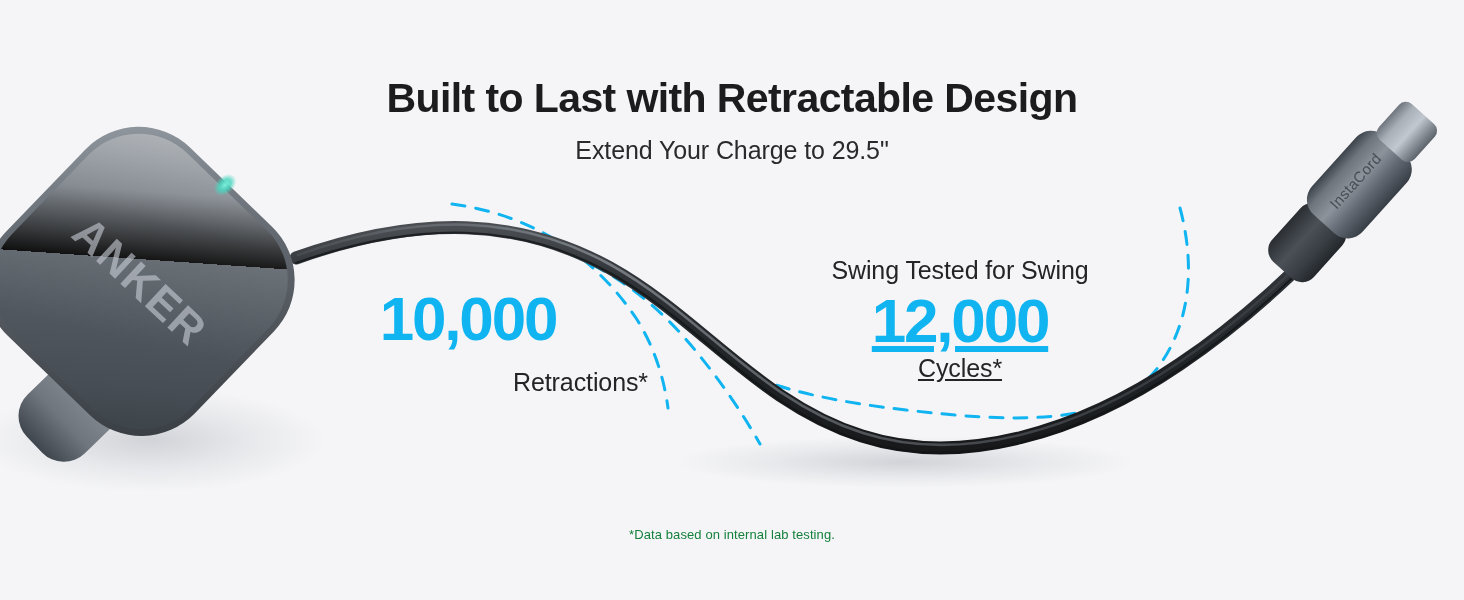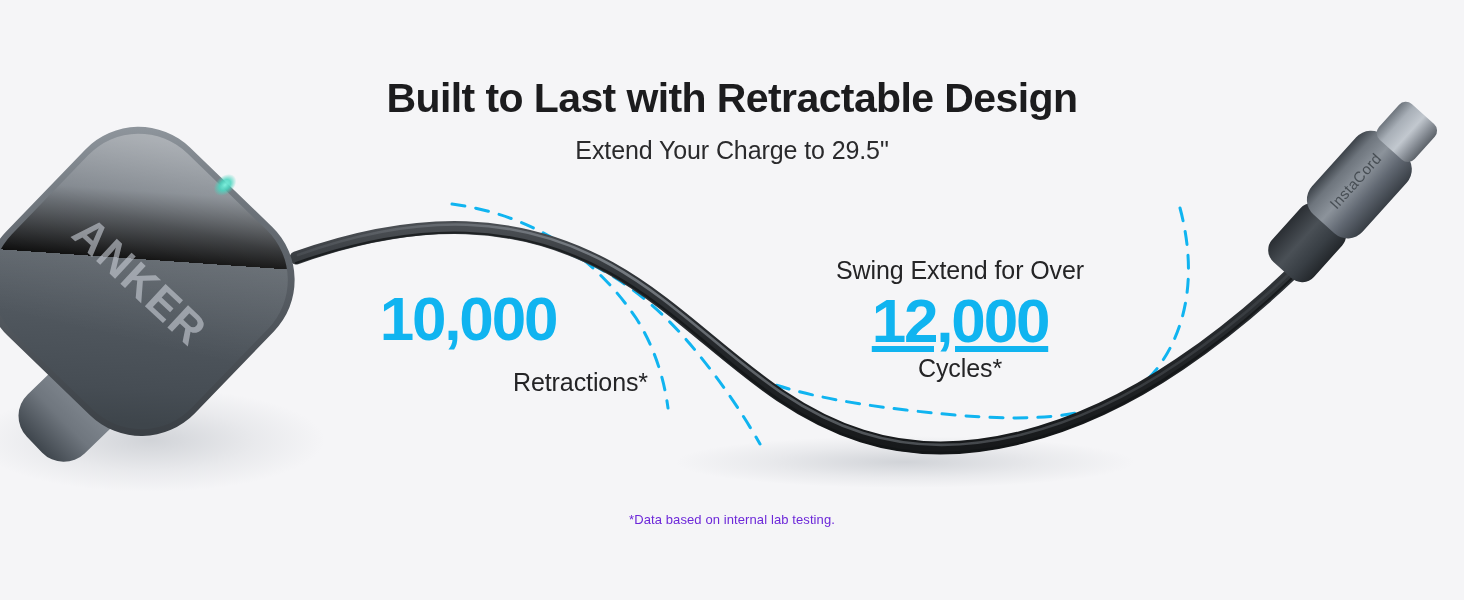--- a/index.html
+++ b/index.html
@@ -110,31 +110,32 @@
     top: 258px;
     width: 360px;
   }
   #stat-right .stat-number {
     font-size: 62px;
     margin: 7px 0 4px 0;
     text-decoration: underline;
   }
   #stat-right .stat-bottom {
     margin-top: 2px;
+    text-decoration: underline;
   }
 
   .footnote {
     position: absolute;
     left: 0;
-    top: 512px;
+    top: 527px;
     width: 1464px;
     text-align: center;
     font-family: "Liberation Sans", sans-serif;
     font-size: 13px;
-    color: #6d28d9;
+    color: #15803d;
     letter-spacing: 0.1px;
     z-index: 40;
     white-space: nowrap;
   }
 </style>
 </head>
 <body>
 
 <div id="stage">
 
@@ -281,20 +282,20 @@
     <h1 class="headline">Built to Last with Retractable Design</h1>
     <p class="subhead">Extend Your Charge to 29.5"</p>
   </div>
 
   <div class="stat" id="stat-left">
     <div class="stat-number">10,000</div>
     <div class="stat-bottom">Retractions*</div>
   </div>
 
   <div class="stat" id="stat-right">
-    <div class="stat-top">Swing Extend for Over</div>
+    <div class="stat-top">Swing Tested for Swing</div>
     <div class="stat-number">12,000</div>
     <div class="stat-bottom">Cycles*</div>
   </div>
 
   <div class="footnote">*Data based on internal lab testing.</div>
 
 </div>
 
 </body></html>

